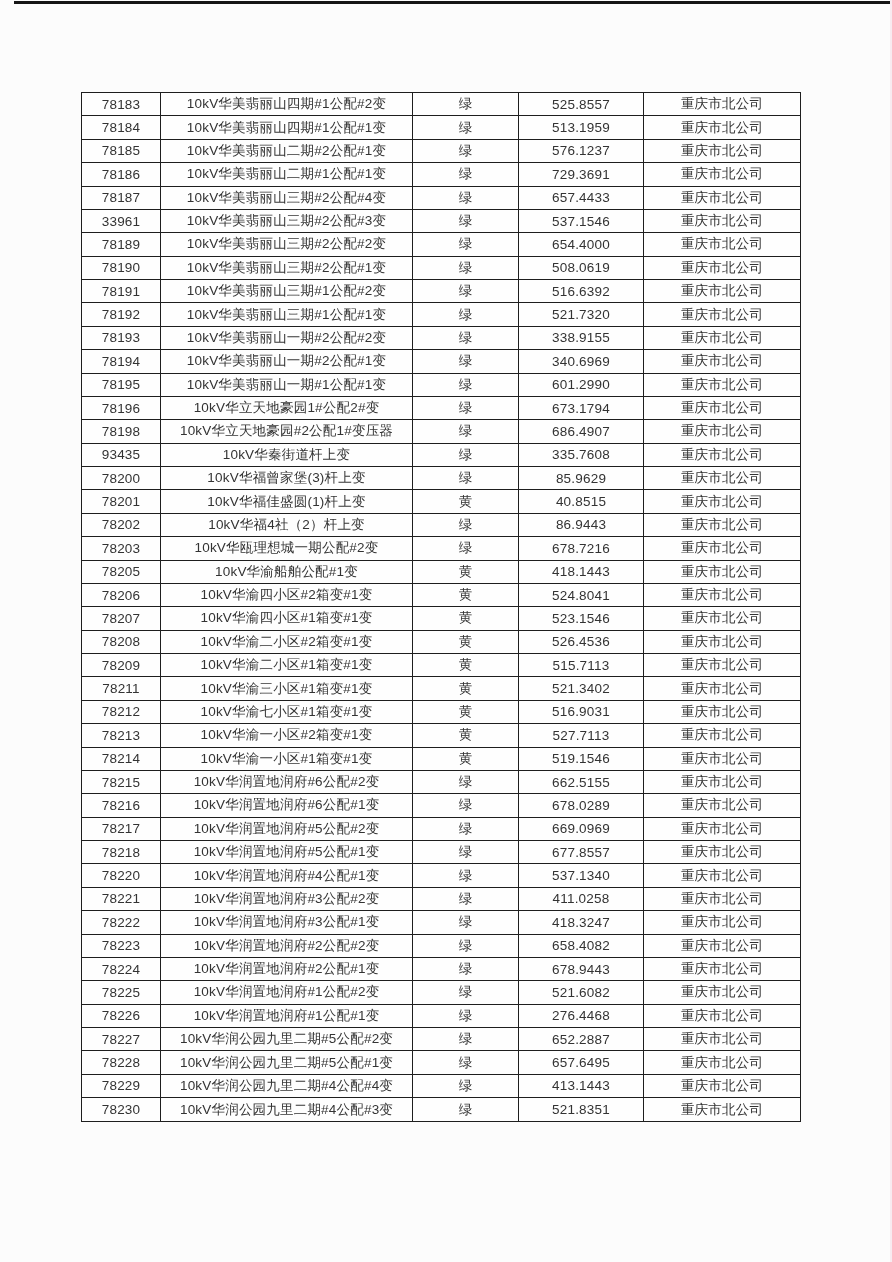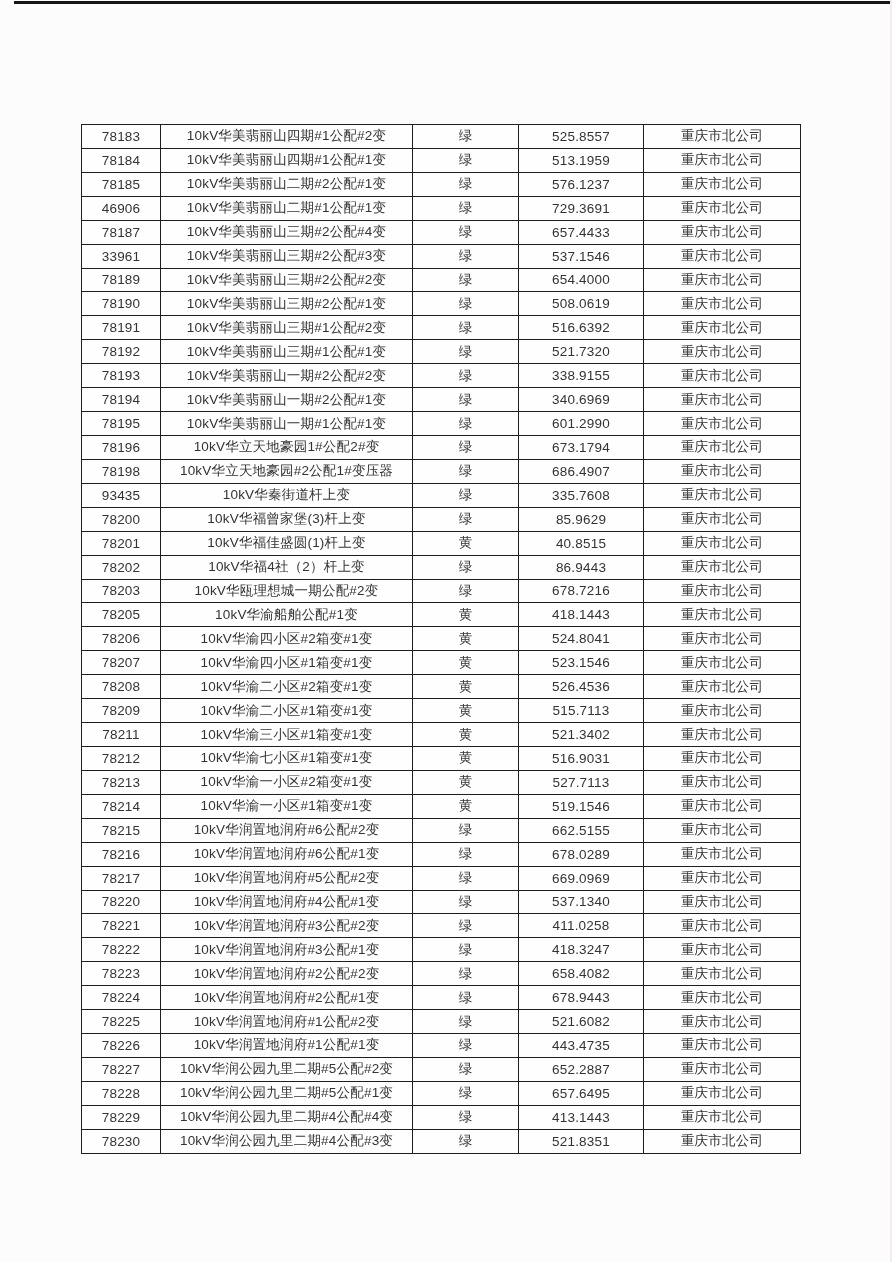--- a/index.html
+++ b/index.html
@@ -27,21 +27,21 @@
     top: 0;
     right: 0;
     width: 2px;
     height: 1262px;
     background: #f4dde6;
     opacity: 0.55;
   }
   .table-wrap {
     position: absolute;
     left: 81px;
-    top: 124px;
+    top: 92px;
   }
   table.data-table {
     border-collapse: collapse;
     table-layout: fixed;
     width: 719px;
     height: 1030px;
     background: #fefefe;
   }
   table.data-table td {
     border: 1.6px solid #1e1e1e;
@@ -91,21 +91,21 @@
           <td>重庆市北公司</td>
         </tr>
         <tr>
           <td>78185</td>
           <td>10kV华美翡丽山二期#2公配#1变</td>
           <td>绿</td>
           <td>576.1237</td>
           <td>重庆市北公司</td>
         </tr>
         <tr>
-          <td>46906</td>
+          <td>78186</td>
           <td>10kV华美翡丽山二期#1公配#1变</td>
           <td>绿</td>
           <td>729.3691</td>
           <td>重庆市北公司</td>
         </tr>
         <tr>
           <td>78187</td>
           <td>10kV华美翡丽山三期#2公配#4变</td>
           <td>绿</td>
           <td>657.4433</td>
@@ -294,20 +294,27 @@
           <td>重庆市北公司</td>
         </tr>
         <tr>
           <td>78217</td>
           <td>10kV华润置地润府#5公配#2变</td>
           <td>绿</td>
           <td>669.0969</td>
           <td>重庆市北公司</td>
         </tr>
         <tr>
+          <td>78218</td>
+          <td>10kV华润置地润府#5公配#1变</td>
+          <td>绿</td>
+          <td>677.8557</td>
+          <td>重庆市北公司</td>
+        </tr>
+        <tr>
           <td>78220</td>
           <td>10kV华润置地润府#4公配#1变</td>
           <td>绿</td>
           <td>537.1340</td>
           <td>重庆市北公司</td>
         </tr>
         <tr>
           <td>78221</td>
           <td>10kV华润置地润府#3公配#2变</td>
           <td>绿</td>
@@ -339,21 +346,21 @@
           <td>78225</td>
           <td>10kV华润置地润府#1公配#2变</td>
           <td>绿</td>
           <td>521.6082</td>
           <td>重庆市北公司</td>
         </tr>
         <tr>
           <td>78226</td>
           <td>10kV华润置地润府#1公配#1变</td>
           <td>绿</td>
-          <td>443.4735</td>
+          <td>276.4468</td>
           <td>重庆市北公司</td>
         </tr>
         <tr>
           <td>78227</td>
           <td>10kV华润公园九里二期#5公配#2变</td>
           <td>绿</td>
           <td>652.2887</td>
           <td>重庆市北公司</td>
         </tr>
         <tr>

